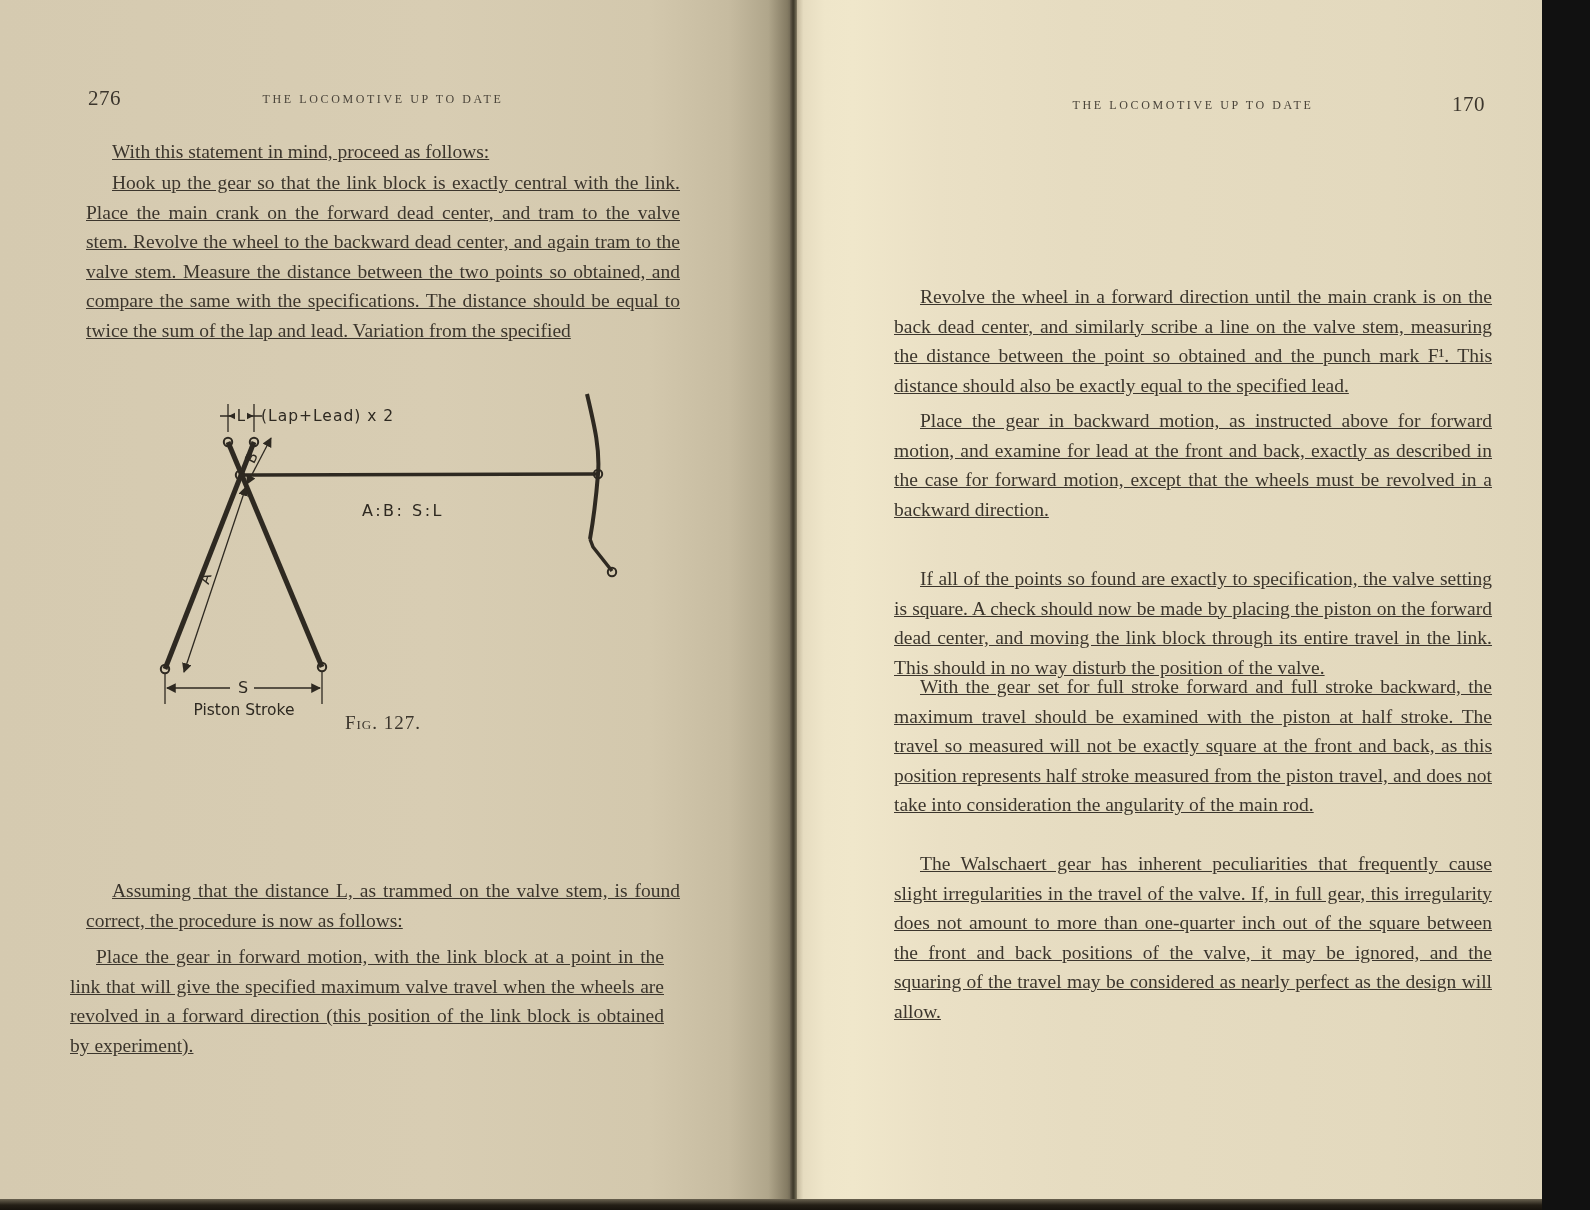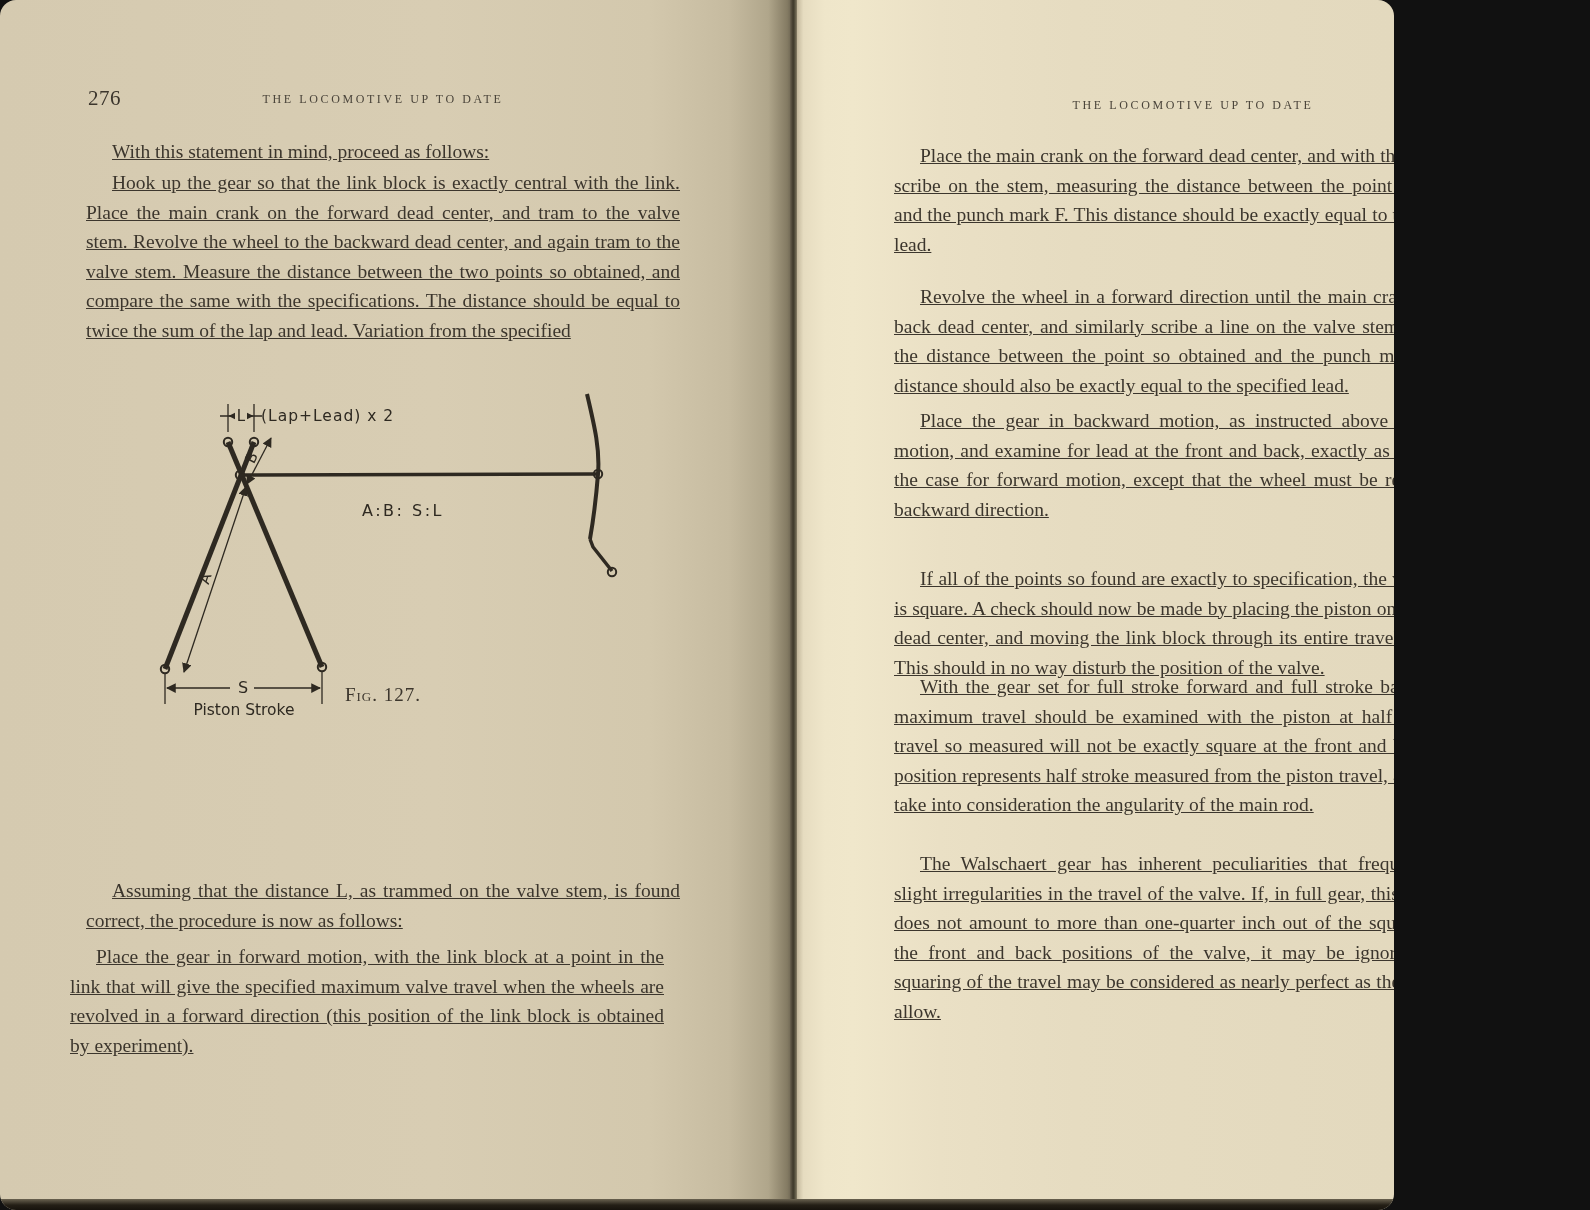--- a/index.html
+++ b/index.html
@@ -1,21 +1,20 @@
 <!DOCTYPE html>
 <html><head>
 <meta charset="utf-8">
 <style>
   html,body{margin:0;padding:0;background:#111;}
   .spread{
     position:relative;
-    width:1394px;height:1210px;
+    width:1542px;height:1210px;
     overflow:hidden;
     font-family:"Liberation Serif", serif;
-    border-radius:16px;
   }
   .page{position:absolute;top:0;height:1210px;}
   .page-left{
     left:0;width:792px;
     background:linear-gradient(90deg,
       #d5caB0 0%, #d8cdb3 55%, #d3c8ad 82%, #c6bba0 92%,
       #b0a68b 97%, #847b63 99.4%, #6a6250 100%);
   }
   .page-right{
     left:797px;width:793px;
@@ -112,39 +111,38 @@
 
       <circle class="stroke" cx="88" cy="54" r="4.2" stroke-width="2" fill="#d7ccb2"></circle>
       <circle class="stroke" cx="114" cy="54" r="4.2" stroke-width="2" fill="#d7ccb2"></circle>
       <circle class="stroke" cx="100" cy="87" r="4.2" stroke-width="2" fill="#d7ccb2"></circle>
       <circle class="stroke" cx="25" cy="281" r="4.2" stroke-width="2" fill="#d7ccb2"></circle>
       <circle class="stroke" cx="182" cy="279" r="4.2" stroke-width="2" fill="#d7ccb2"></circle>
       <circle class="stroke" cx="458" cy="86" r="4.2" stroke-width="2" fill="#d7ccb2"></circle>
       <circle class="stroke" cx="472" cy="184" r="4.2" stroke-width="2" fill="#d7ccb2"></circle>
     </svg>
 
-    <div class="abs fig-caption" style="left:86px;top:684px;">Fig. 127.</div>
+    <div class="abs fig-caption" style="left:86px;top:712px;">Fig. 127.</div>
 
 
     <div class="abs para indent" style="left:86px;top:876px;">Assuming that the distance L, as trammed on the valve stem, is found correct, the procedure is now as follows:</div>
 
     <div class="abs para indent" style="left:70px;top:942px;">Place the gear in forward motion, with the link block at a point in the link that will give the specified maximum valve travel when the wheels are revolved in a forward direction (this position of the link block is obtained by experiment).</div>
   </div>
 
   <div class="page page-right">
 
     <div class="abs running-title" style="left:97px;width:598px;top:98px;">THE LOCOMOTIVE UP TO DATE</div>
 
     <div class="abs pagenum" style="left:655px;top:92px;">170</div>
 
-    <div class="abs para para-r indent" style="left:97px;top:141px;">Place the main crank on the forward dead center, and with the valve tram scribe on the stem, measuring the distance between the point so obtained and the punch mark F.  This distance should be exactly equal to the specified lead.</div>
 
     <div class="abs para para-r indent" style="left:97px;top:258px;margin-top:24px;">Revolve the wheel in a forward direction until the main crank is on the back dead center, and similarly scribe a line on the valve stem, measuring the distance between the point so obtained and the punch mark F¹.  This distance should also be exactly equal to the specified lead.</div>
 
-    <div class="abs para para-r indent" style="left:97px;top:406px;">Place the gear in backward motion, as instructed above for forward motion, and examine for lead at the front and back, exactly as described in the case for forward motion, except that the wheel must be revolved in a backward direction.</div>
+    <div class="abs para para-r indent" style="left:97px;top:406px;">Place the gear in backward motion, as instructed above for forward motion, and examine for lead at the front and back, exactly as described in the case for forward motion, except that the wheels must be revolved in a backward direction.</div>
 
     <div class="abs para para-r indent" style="left:97px;top:524px;margin-top:40px;">If all of the points so found are exactly to specification, the valve setting is square.  A check should now be made by placing the piston on the forward dead center, and moving the link block through its entire travel in the link.  This should in no way disturb the position of the valve.</div>
 
     <div class="abs para para-r indent" style="left:97px;top:672px;">With the gear set for full stroke forward and full stroke backward, the maximum travel should be examined with the piston at half stroke.  The travel so measured will not be exactly square at the front and back, as this position represents half stroke measured from the piston travel, and does not take into consideration the angularity of the main rod.</div>
 
     <div class="abs para para-r indent" style="left:97px;top:849px;">The Walschaert gear has inherent peculiarities that frequently cause slight irregularities in the travel of the valve.  If, in full gear, this irregularity does not amount to more than one-quarter inch out of the square between the front and back positions of the valve, it may be ignored, and the squaring of the travel may be considered as nearly perfect as the design will allow.</div>
   </div>
 
   <div class="gutter"></div>
   <div class="bottom-edge"></div>

